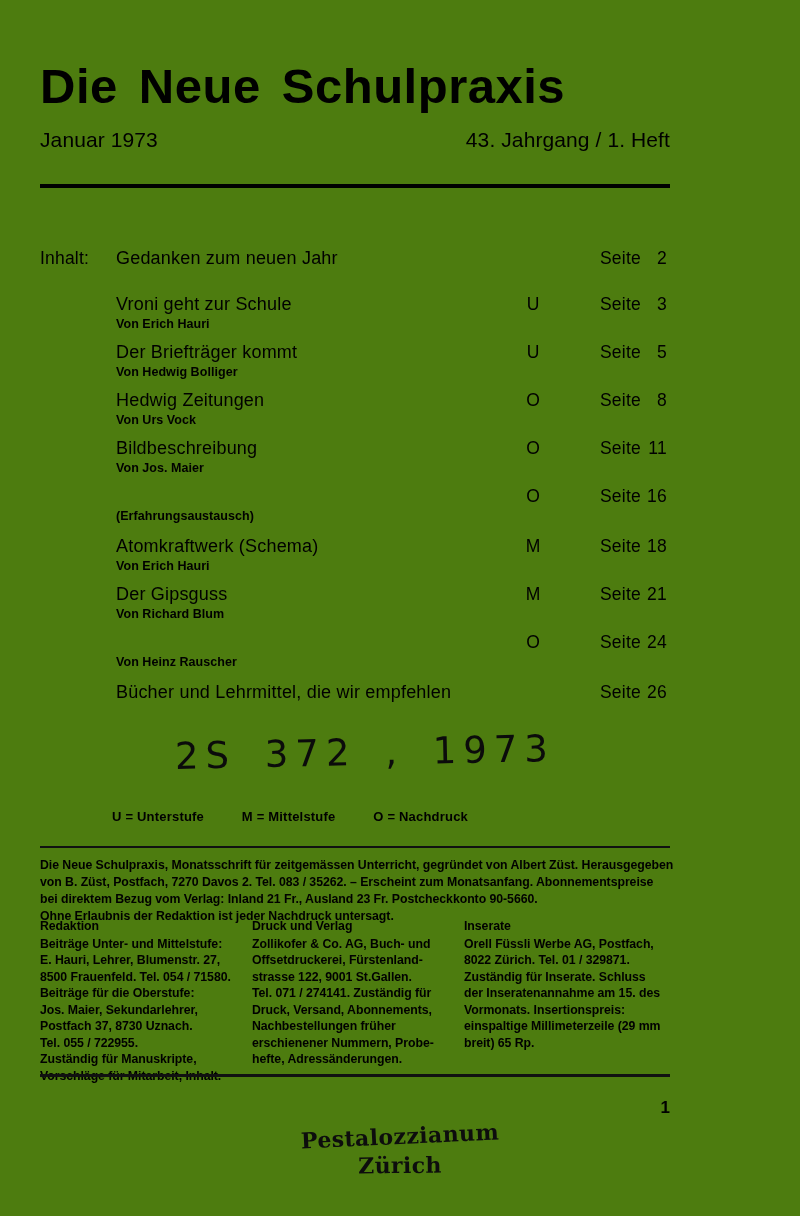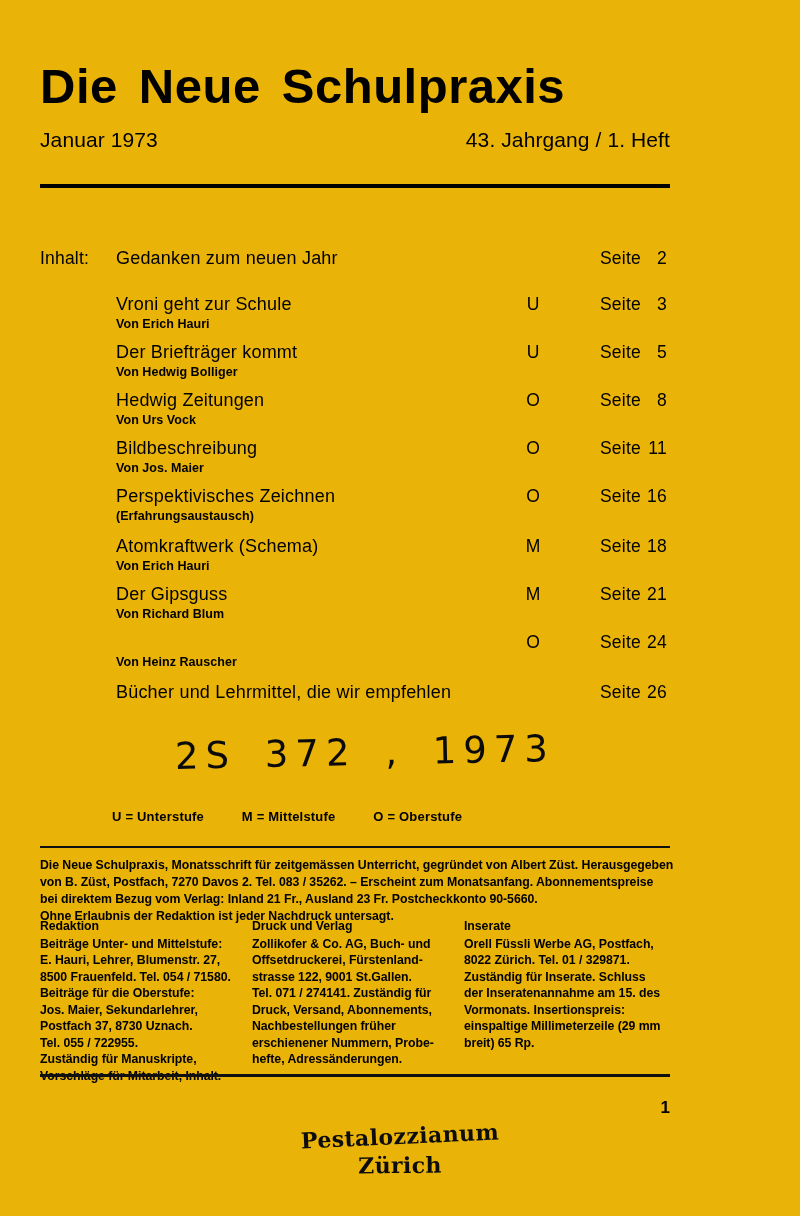--- a/index.html
+++ b/index.html
@@ -13,21 +13,21 @@
     font-family: "Liberation Sans", sans-serif;
     color: #000000;
     position: relative;
     overflow: hidden;
   }
   .page {
     position: absolute;
     left: 0; top: 0;
     width: 800px;
     height: 1216px;
-    background: #eab308;
+    background: #4d7c0f;
   }
 
   
   .masthead {
     position: absolute;
     left: 40px;
     top: 62px;
     width: 630px;
   }
   .journal-title {
@@ -258,21 +258,20 @@
         <div class="toc-stufe">O</div>
         <div class="toc-seite"><span class="s-word">Seite</span><span class="s-num">8</span></div>
       </div>
       <div class="toc-row" style="position: absolute; left: 0px; top: 190px; width: 635px;">
         <div class="toc-title">Bildbeschreibung</div>
         <div class="toc-sub">Von Jos. Maier</div>
         <div class="toc-stufe">O</div>
         <div class="toc-seite"><span class="s-word">Seite</span><span class="s-num">11</span></div>
       </div>
       <div class="toc-row" style="position: absolute; left: 0px; top: 238px; width: 635px;">
-        <div class="toc-title">Perspektivisches Zeichnen</div>
         <div class="toc-sub">(Erfahrungsaustausch)</div>
         <div class="toc-stufe">O</div>
         <div class="toc-seite"><span class="s-word">Seite</span><span class="s-num">16</span></div>
       </div>
       <div class="toc-row" style="position: absolute; left: 0px; top: 288px; width: 635px;">
         <div class="toc-title">Atomkraftwerk (Schema)</div>
         <div class="toc-sub">Von Erich Hauri</div>
         <div class="toc-stufe">M</div>
         <div class="toc-seite"><span class="s-word">Seite</span><span class="s-num">18</span></div>
       </div>
@@ -291,21 +290,21 @@
         <div class="toc-title">Bücher und Lehrmittel, die wir empfehlen</div>
         <div class="toc-seite"><span class="s-word">Seite</span><span class="s-num">26</span></div>
       </div>
     </div>
 
   <div class="handwriting">2S 372 , 1973</div>
 
   <div class="legend">
     <span>U = Unterstufe</span>
     <span>M = Mittelstufe</span>
-    <span>O = Oberstufe</span>
+    <span>O = Nachdruck</span>
   </div>
 
   <div class="rule-thin" id="rule-mid"></div>
 
   <div class="colophon">
     <p>Die Neue Schulpraxis, Monatsschrift für zeitgemässen Unterricht, gegründet von Albert Züst. Herausgegeben</p>
     <p>von B. Züst, Postfach, 7270 Davos 2. Tel. 083 / 35262. – Erscheint zum Monatsanfang. Abonnementspreise</p>
     <p>bei direktem Bezug vom Verlag: Inland 21 Fr., Ausland 23 Fr. Postcheckkonto 90-5660.</p>
     <p>Ohne Erlaubnis der Redaktion ist jeder Nachdruck untersagt.</p>
   </div>

